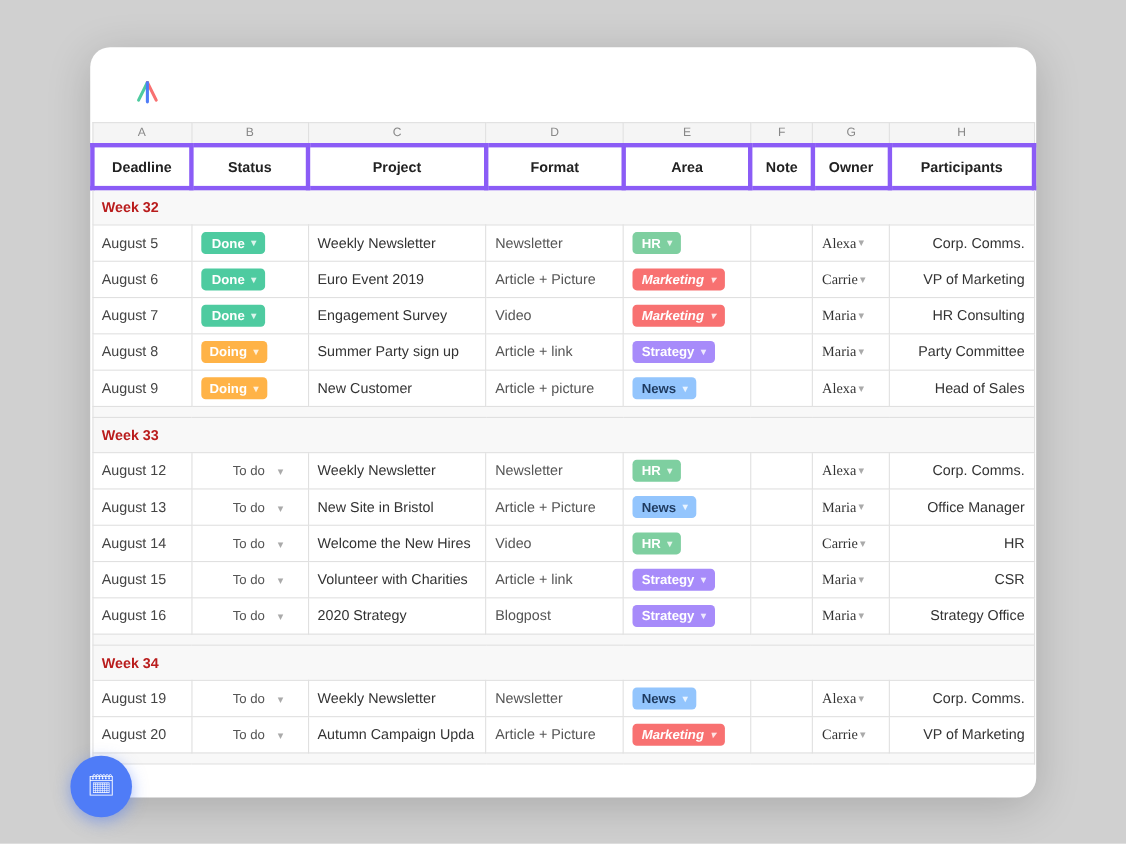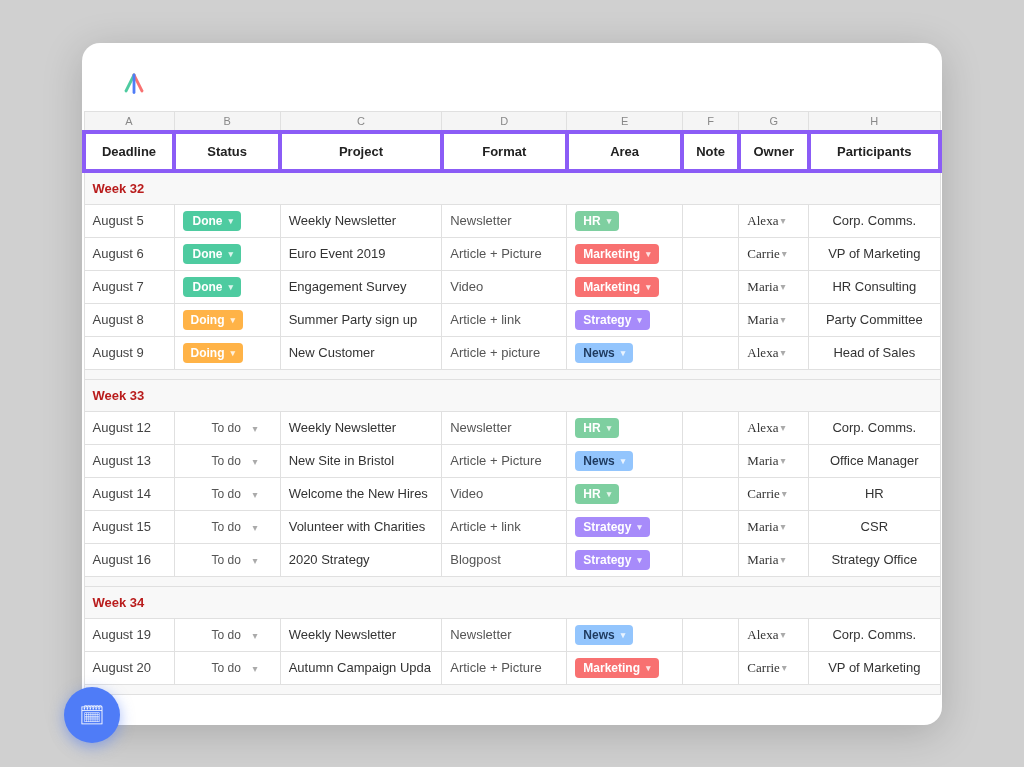--- a/index.html
+++ b/index.html
@@ -82,21 +82,21 @@
       font-size: 12px;
       font-weight: 600;
       color: white;
       gap: 4px;
       white-space: nowrap;
     }
     .badge-done { background: #4ecba0; padding-left: 10px; }
     .badge-doing { background: #ffb347; color: white; }
     .badge-todo { color: #555; background: transparent; font-weight: 400; margin-left: 21px; }
     .badge-hr { background: #7ecfa0; }
-    .badge-marketing { background: #f87171; }
+    .badge-marketing { background: #f87171; font-style: italic; }
     .badge-strategy { background: #a78bfa; }
     .badge-news { background: #93c5fd; color: #1e3a5f; text-align: center; }
     .dropdown-arrow {
       display: inline-block;
       font-size: 9px;
       color: rgba(255,255,255,0.8);
       margin-left: 2px;
     }
     .dropdown-arrow-dark {
       color: #888;
@@ -130,21 +130,21 @@
       color: white;
       font-size: 20px;
     }
     td.deadline-col { text-align: left; color: #444; }
     td.status-col { text-align: left; }
     td.project-col { text-align: left; max-width: 140px; white-space: nowrap; overflow: hidden; text-overflow: ellipsis; }
     td.format-col { text-align: left; color: #555; white-space: nowrap; }
     td.area-col { text-align: left; }
     td.note-col { text-align: left; }
     td.owner-col { text-align: right; white-space: nowrap; font-family: Liberation Serif, serif; }
-    td.participants-col { text-align: center; white-space: nowrap; }
+    td.participants-col { text-align: right; white-space: nowrap; }
   </style>
 </head>
 <body>
 
 <div class="outer-wrapper">
   <div class="logo-area">
     <svg class="logo-icon" viewBox="0 0 40 40" fill="none">
       <line x1="20" y1="10" x2="10" y2="30" stroke="#4ecba0" stroke-width="3.5" stroke-linecap="round"></line>
       <line x1="20" y1="10" x2="30" y2="30" stroke="#f87171" stroke-width="3.5" stroke-linecap="round"></line>
       <line x1="20" y1="10" x2="20" y2="32" stroke="#4f7cf7" stroke-width="3.5" stroke-linecap="round"></line>

